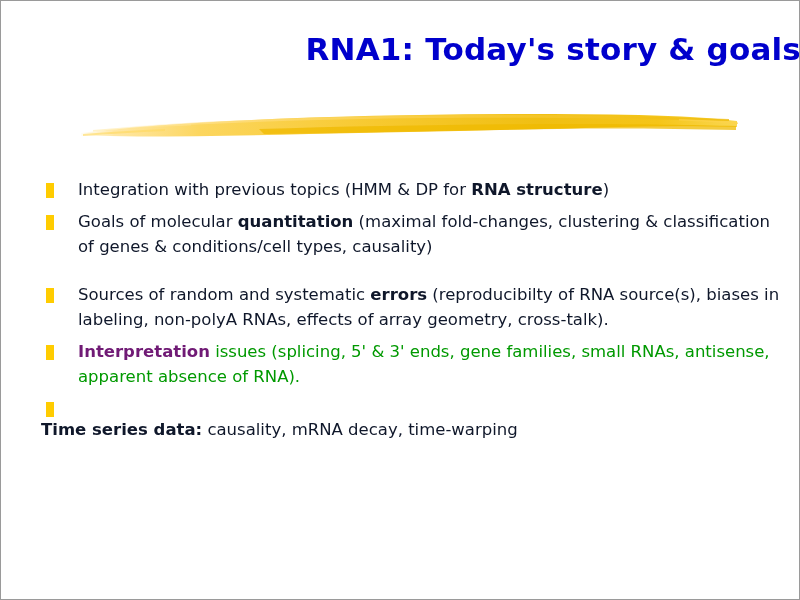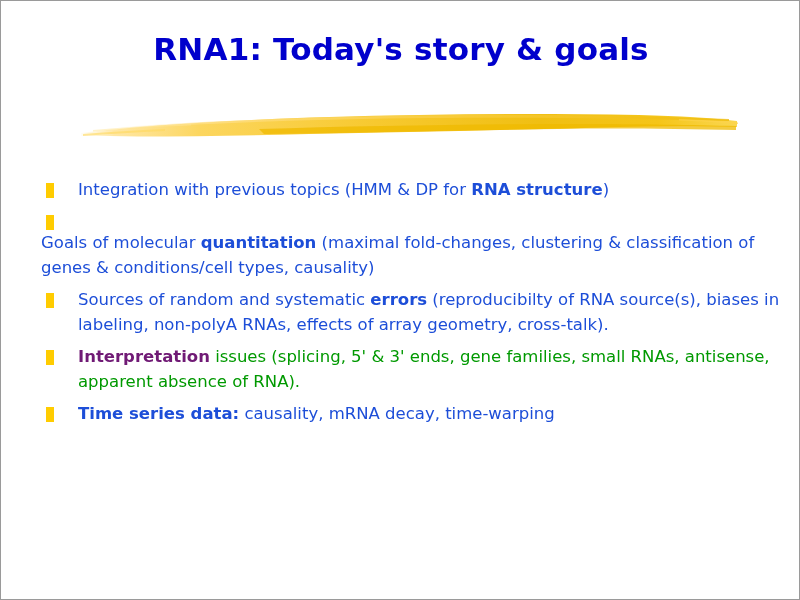--- a/index.html
+++ b/index.html
@@ -17,21 +17,21 @@
     background: #ffffff;
     border: 1px solid #9a9a9a;
     box-sizing: border-box;
     overflow: hidden;
   }
   #title {
     position: absolute;
     left: 0;
     top: 30px;
     width: 800px;
-    text-align: center;
+    text-align: right;
     font-family: "DejaVu Sans", sans-serif;
     font-weight: bold;
     font-size: 31px;
     letter-spacing: 0.2px;
     color: #0000cc;
     white-space: nowrap;
   }
   
   #divider {
     position: absolute;
@@ -59,32 +59,32 @@
     margin-top: 6px;
     margin-right: 24px;
     margin-left: 5px;
     background: #ffcc00;
   }
   .bullet-text {
     flex: 1 1 auto;
     font-family: "DejaVu Sans", sans-serif;
     font-size: 16.5px;
     line-height: 25.5px;
-    color: #1d4ed8;
+    color: #0f172a;
     text-indent: -0px;
   }
   .bullet-text b { font-weight: bold; }
   .green .bullet-text { color: #009900; }
   .green .bullet-text b { color: #701a75; }
   .r1 { margin-bottom: 6px; }
-  .r2 { margin-bottom: 6px; flex-direction: column; }
+  .r2 { margin-bottom: 22px; }
   .r3 { margin-bottom: 6px; }
   .r4 { margin-bottom: 6px; justify-content: flex-end; }
   .r5 { margin-bottom: 6px; }
-  .r6 { margin-bottom: 0px; }
+  .r6 { margin-bottom: 0px; flex-direction: column; }
 </style>
 </head>
 <body>
 
 <div id="slide">
 
   <div id="title">RNA1: Today's story &amp; goals</div>
 
   <div id="divider">
     <svg width="660" height="38" viewBox="0 0 660 38" xmlns="http://www.w3.org/2000/svg">

